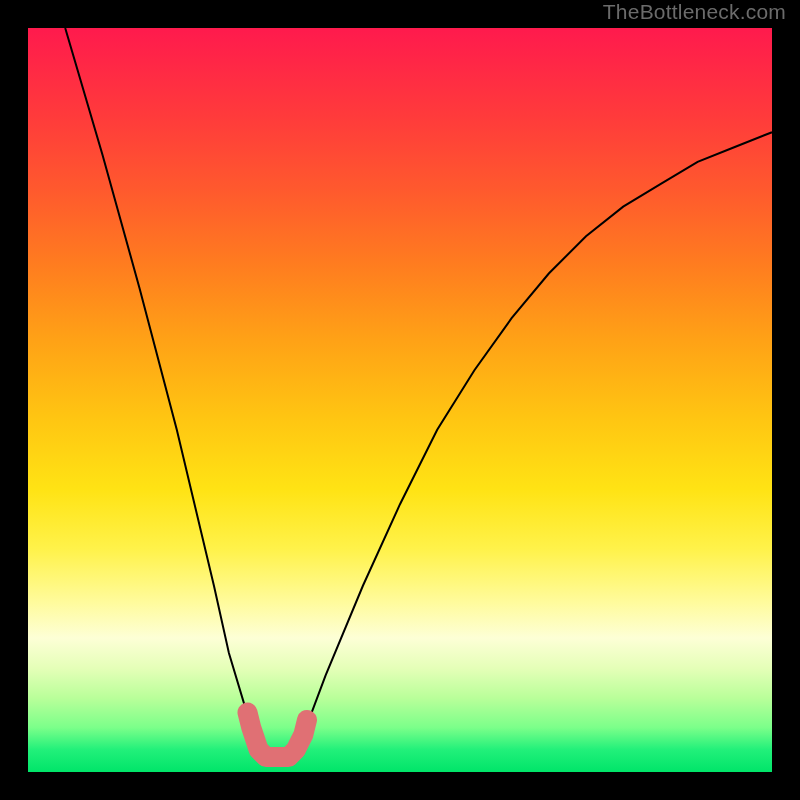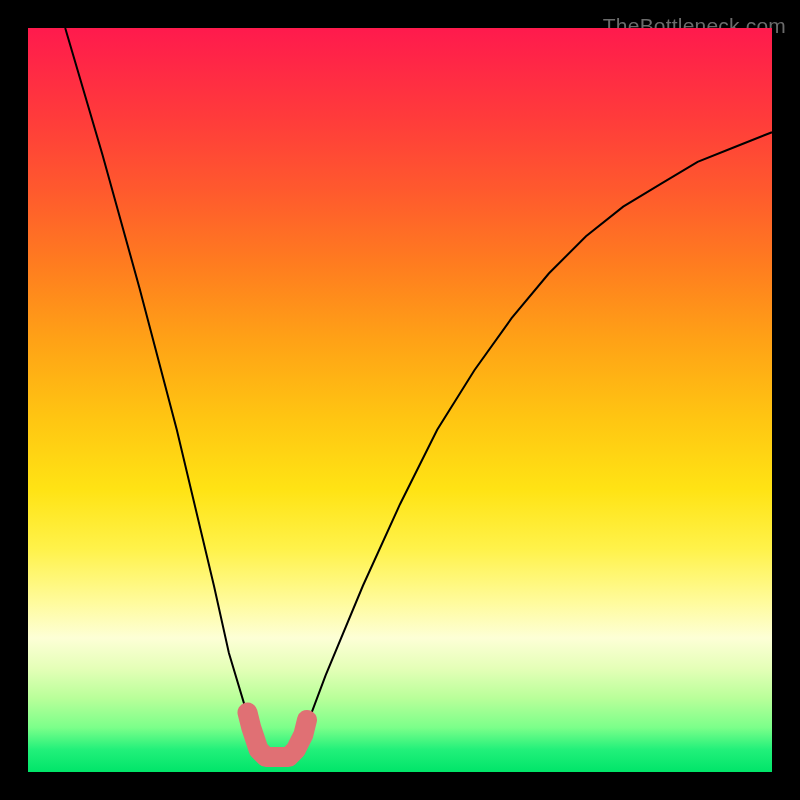--- a/index.html
+++ b/index.html
@@ -37,21 +37,21 @@
       #fdffd6 82%,
       #e5ffb8 86%,
       #baff9a 90%,
       #7cff8a 94%,
       #22f07a 97%,
       #00e569 100%
     );
   }
   .watermark {
     position: absolute;
-    top: 14px;
+    top: 0;
     right: 14px;
     color: #6b6b6b;
     font-size: 21px;
     font-weight: 400;
     letter-spacing: 0.2px;
     user-select: none;
   }
   svg.curve-layer {
     position: absolute;
     left: 0;

